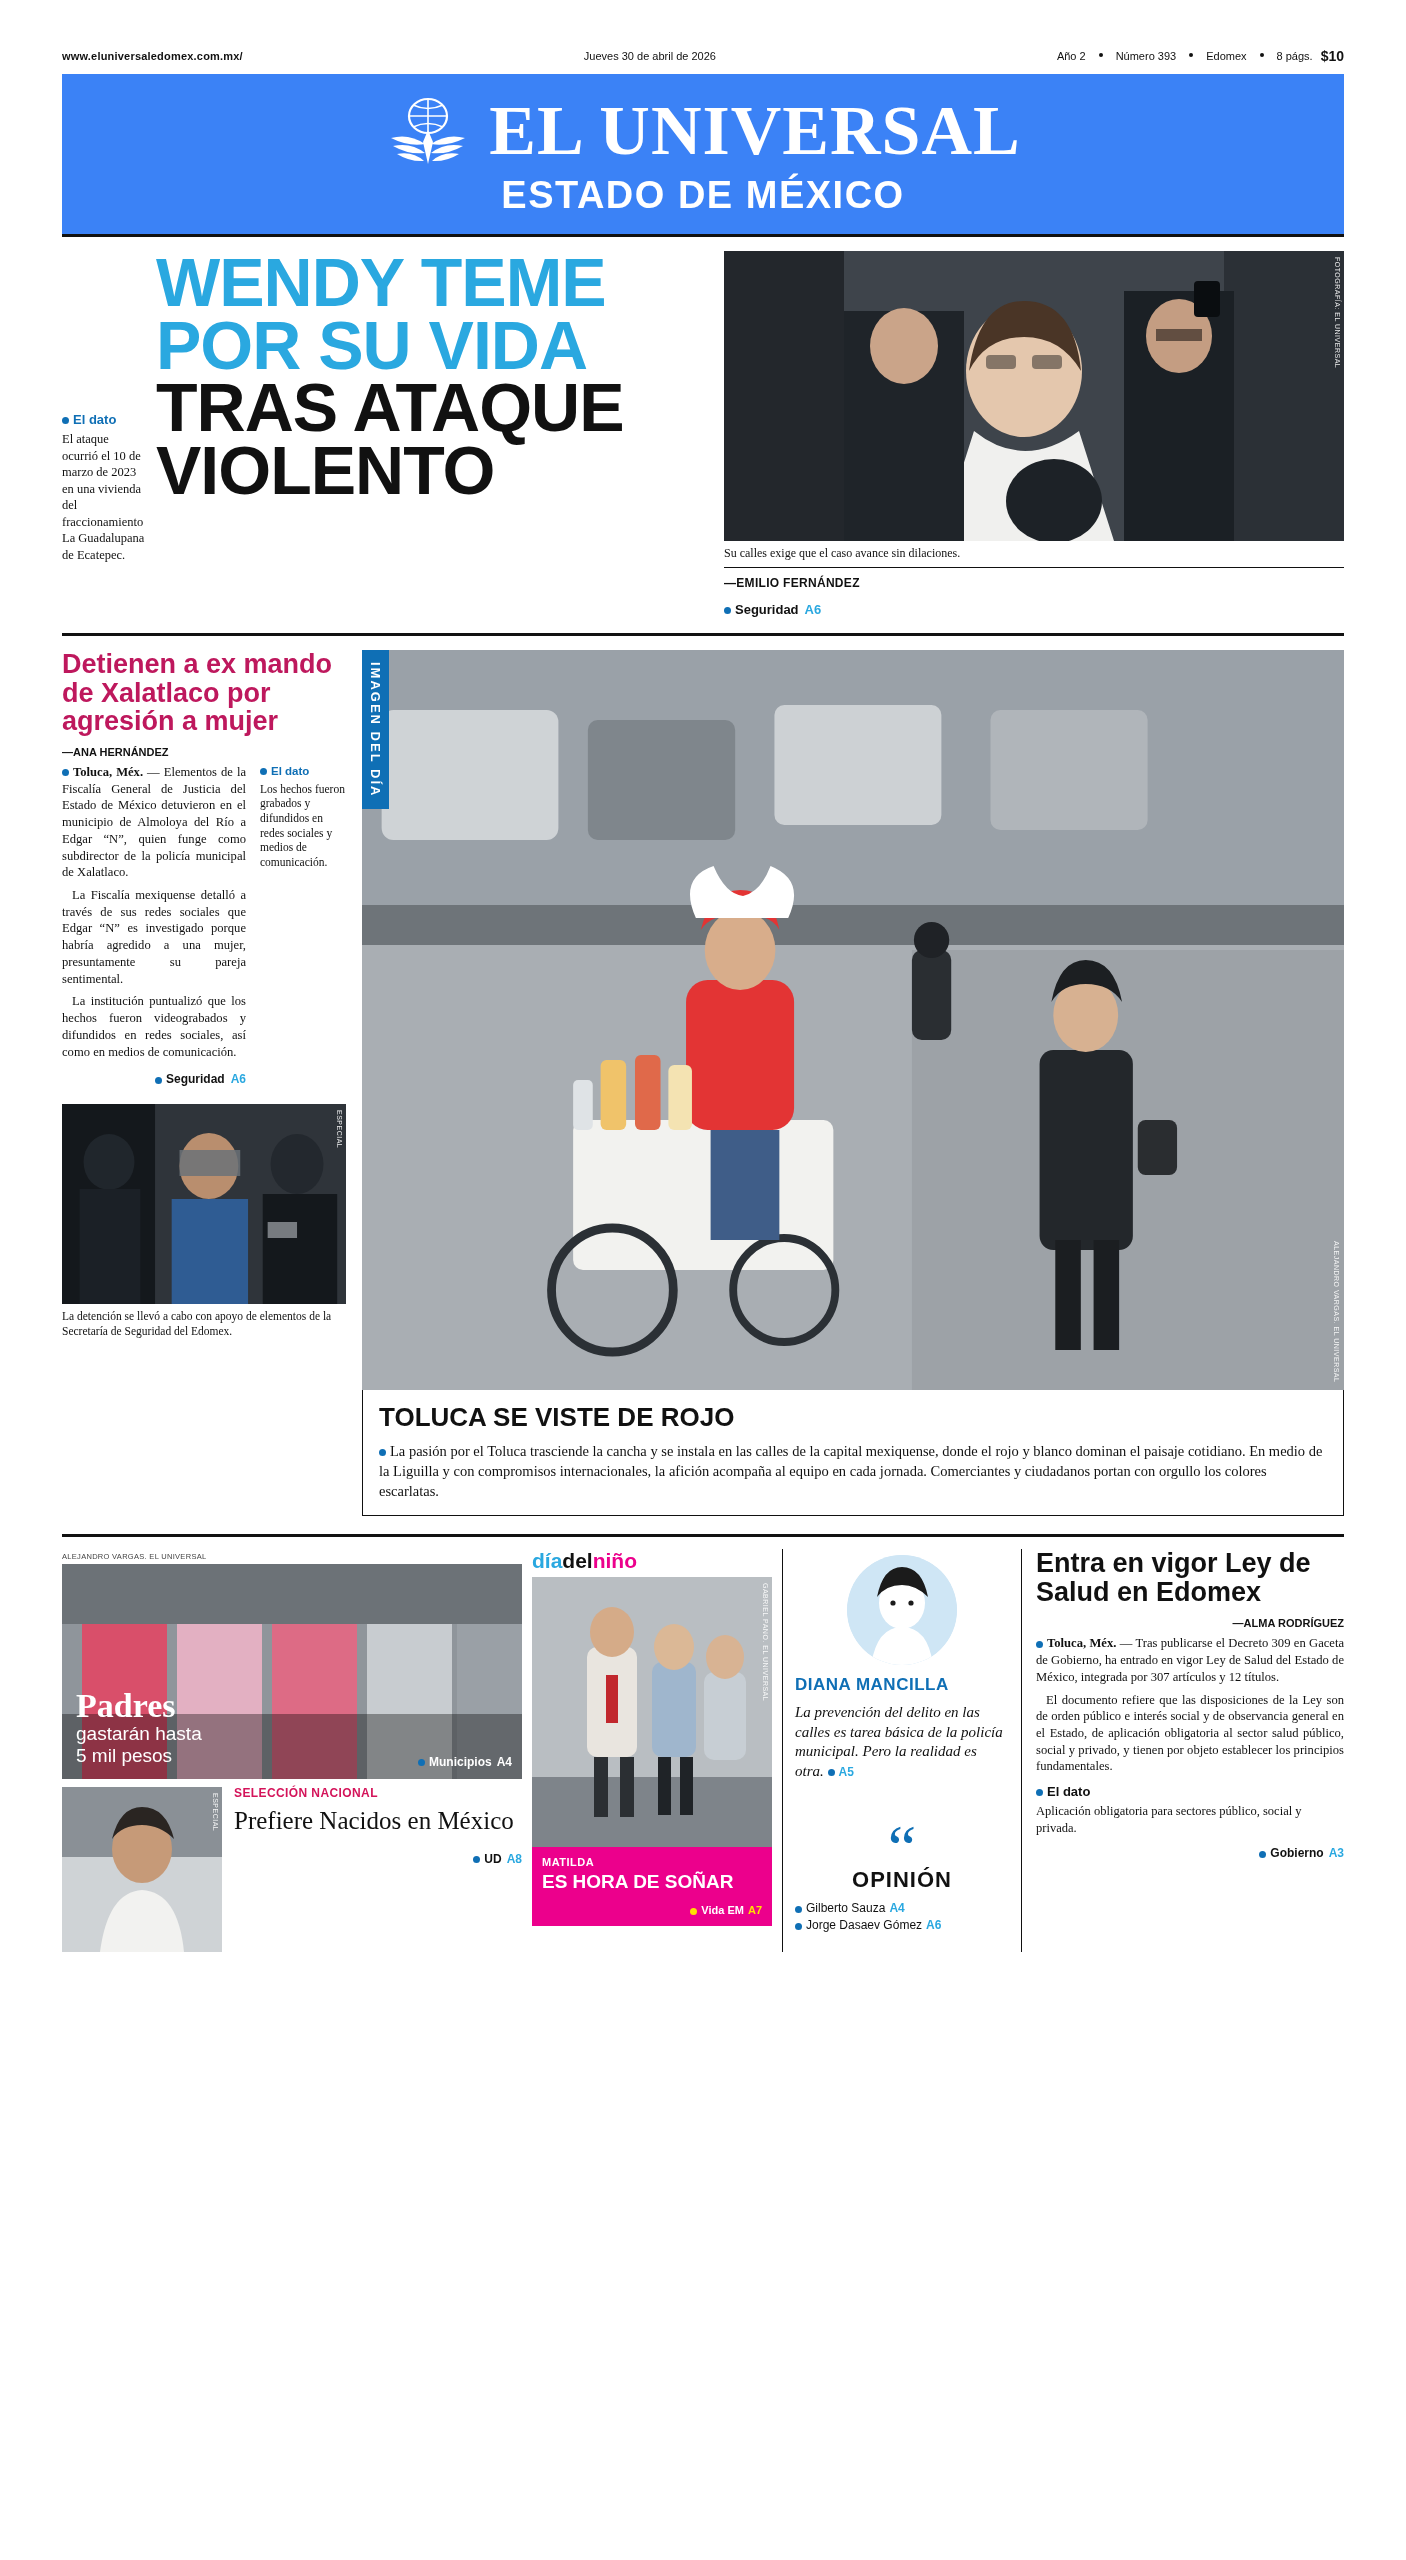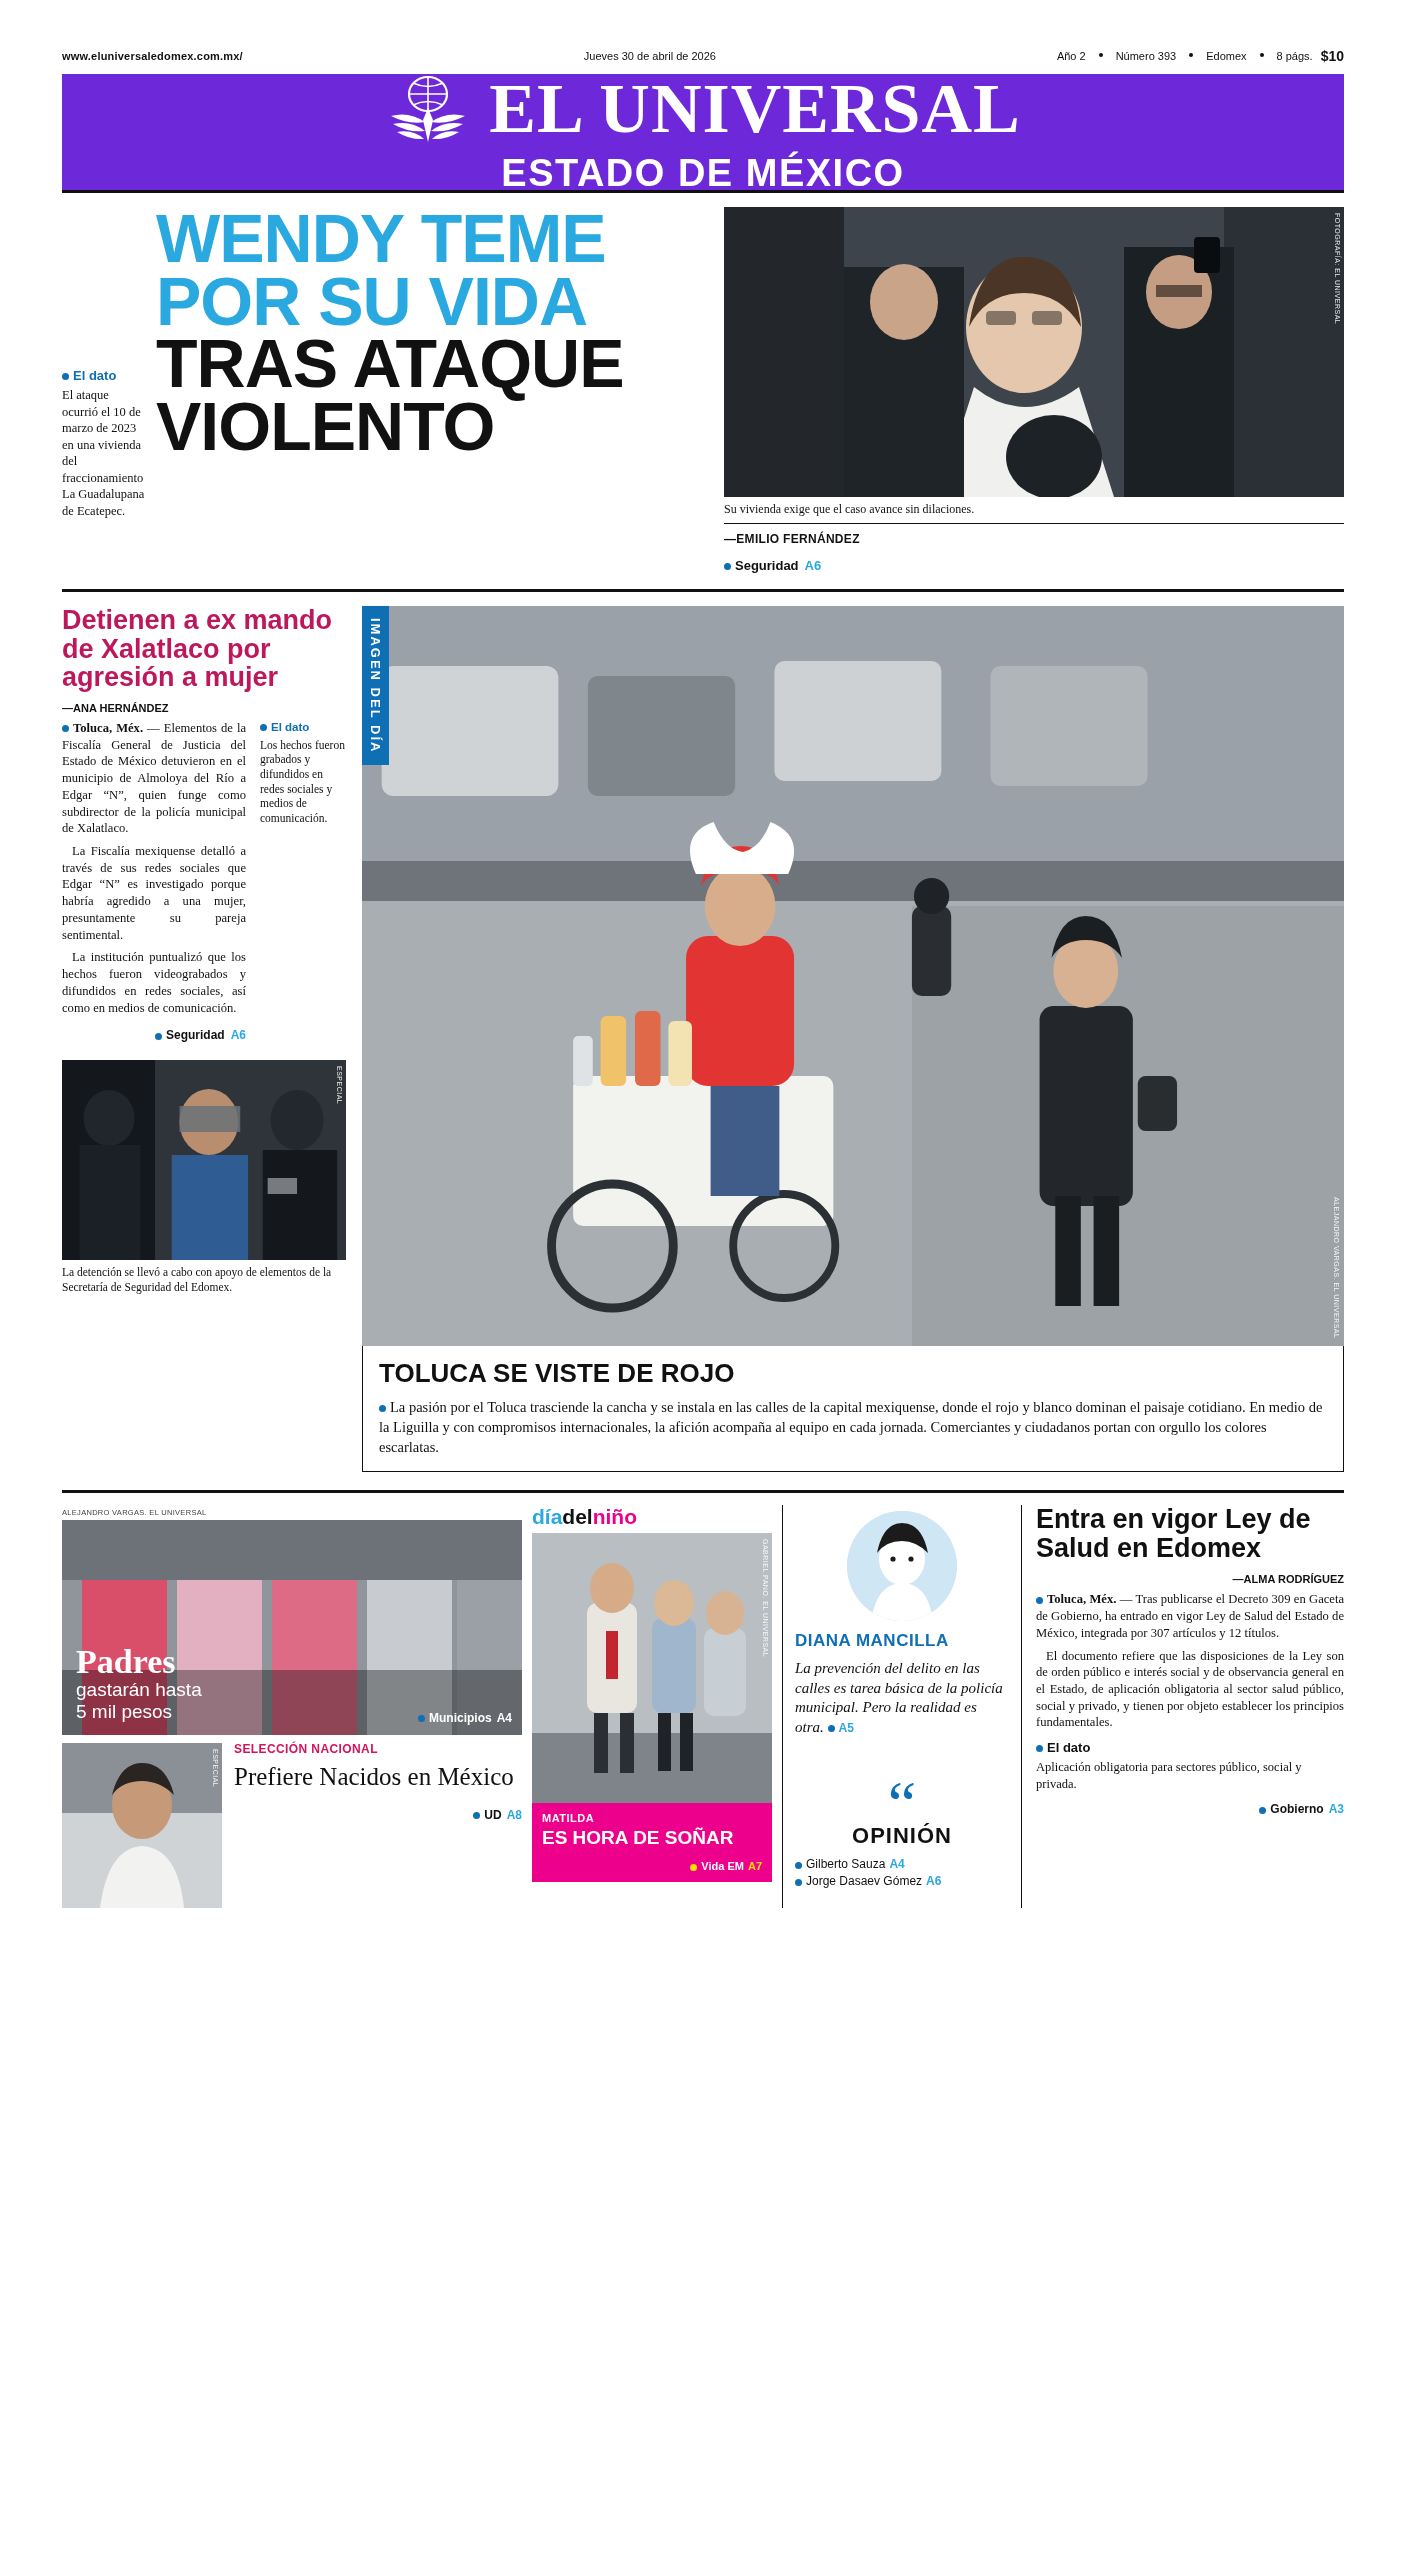--- a/index.html
+++ b/index.html
@@ -8,21 +8,21 @@
 
   
   .topbar{display:flex;align-items:center;justify-content:space-between;font-family:"Liberation Sans",sans-serif;font-size:11px;color:#111;padding:48px 62px 10px 62px;}
   .topbar .url{font-weight:700;font-size:11px;letter-spacing:.2px;}
   .topbar .date{font-size:11px;}
   .topbar .right{font-size:11px;display:flex;gap:8px;align-items:center;}
   .topbar .price{font-weight:700;font-size:14px;}
   .dotsep{display:inline-block;width:4px;height:4px;border-radius:50%;background:#111;margin:0 5px 2px 5px;}
 
   
-  .masthead{background:#6d28d9;margin:0 62px;height:116px;display:flex;align-items:center;justify-content:center;position:relative;}
+  .masthead{background:#3b82f6;margin:0 62px;height:160px;display:flex;align-items:center;justify-content:center;position:relative;}
   .masthead .logo-wrap{display:flex;flex-direction:column;align-items:center;justify-content:center;width:100%;}
   .masthead .row1{display:flex;align-items:center;justify-content:center;gap:18px;}
   .eagle{width:86px;height:74px;flex:0 0 auto;}
   .mast-title{font-family:"Liberation Serif",serif;font-weight:700;color:#fff;font-size:70px;letter-spacing:1px;line-height:1;}
   .mast-sub{font-family:"Liberation Sans",sans-serif;font-weight:700;color:#fff;font-size:38px;letter-spacing:1.5px;line-height:1;margin-top:8px;text-align:right;}
   .rule-b{border-top:3px solid #111;margin:0 62px;}
 
   
   .lead{display:flex;margin:0 62px;padding-top:14px;}
   .lead-left{width:94px;flex:0 0 94px;padding-right:10px;box-sizing:border-box;}
@@ -187,21 +187,21 @@
           <rect x="120" y="60" width="120" height="230" fill="#1f2429"></rect>
           <ellipse cx="180" cy="95" rx="34" ry="38" fill="#caa489"></ellipse>
           <rect x="400" y="40" width="110" height="250" fill="#1b2025"></rect>
           <ellipse cx="455" cy="85" rx="33" ry="37" fill="#c49d82"></ellipse>
           <rect x="432" y="78" width="46" height="12" fill="#000" opacity=".5"></rect>
           <ellipse cx="330" cy="250" rx="48" ry="42" fill="#1d2227"></ellipse>
           <rect x="470" y="30" width="26" height="36" rx="4" fill="#0a0d10"></rect>
         </svg>
         <div class="credit-v">FOTOGRAFÍA: EL UNIVERSAL</div>
       </div>
-      <div class="caption">Su vivienda exige que el caso avance sin dilaciones.</div>
+      <div class="caption">Su calles exige que el caso avance sin dilaciones.</div>
       <div class="byline">—EMILIO FERNÁNDEZ</div>
       <div class="sect-line">
         <span class="bluedot"></span><span class="sec">Seguridad</span><span class="pg">A6</span>
       </div>
     </div>
   </div>
 
   <div class="rule-b" style="margin-top:16px"></div>
 
   <div class="mid">

